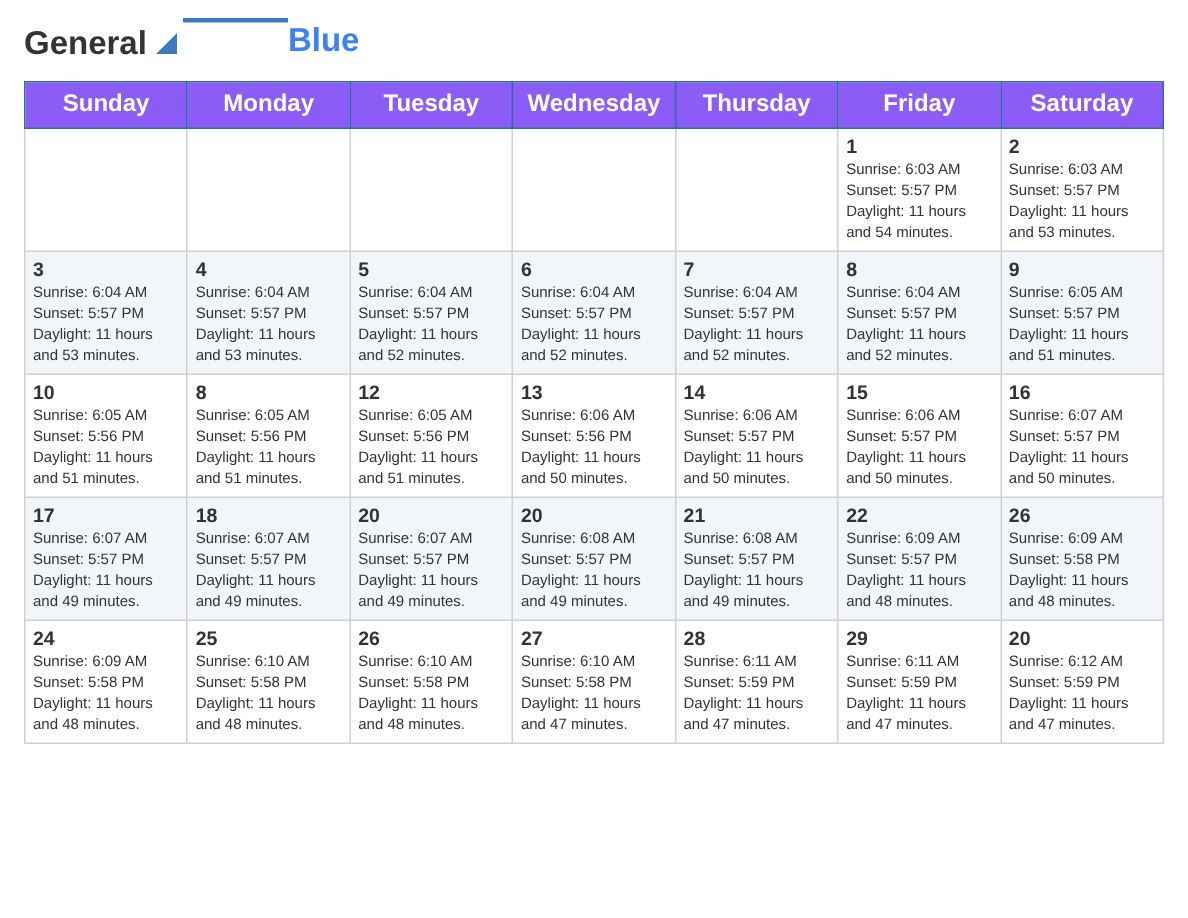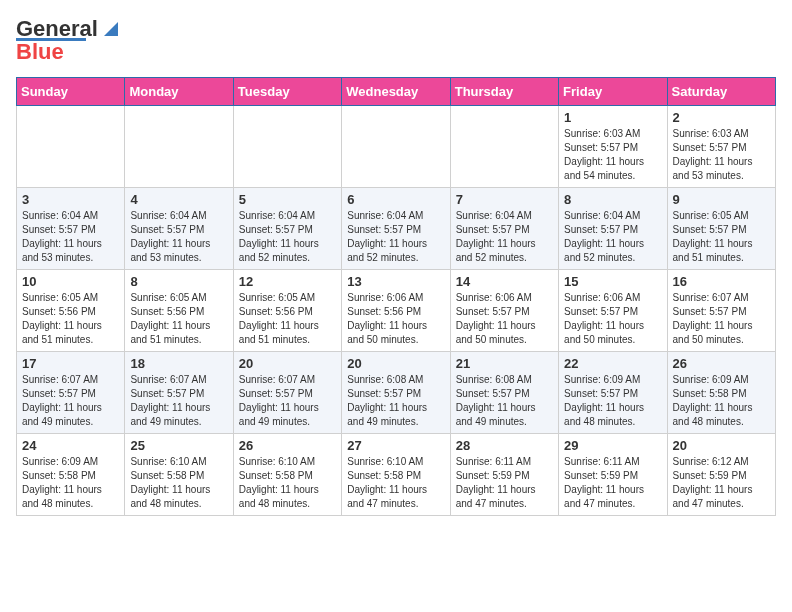--- a/index.html
+++ b/index.html
@@ -11,47 +11,47 @@
       padding: 16px;
     }
     .header {
       display: flex;
       justify-content: space-between;
       align-items: flex-start;
       margin-bottom: 12px;
     }
     .logo {
       display: flex;
-      flex-direction: column;
+      flex-direction: row;
       align-items: flex-start;
     }
     .title-block {
       text-align: right;
     }
     .month-title {
       font-size: 36px;
       font-weight: normal;
       color: #333;
     }
     .location {
       font-size: 16px;
       color: #555;
     }
     table {
       width: 100%;
       border-collapse: collapse;
       table-layout: fixed;
     }
     thead tr th {
-      background: #ec4899;
+      background: #8b5cf6;
       color: #fff;
-      font-size: 13px;
+      font-size: 16px;
       font-weight: bold;
       padding: 6px 4px;
-      text-align: left;
+      text-align: center;
       border: 1px solid #2d6aaa;
     }
     tbody tr td {
       border: 1px solid #d0d0d0;
       vertical-align: top;
       padding: 4px 5px;
       font-size: 10.5px;
       color: #333;
       height: 82px;
       background: #fff;
@@ -80,21 +80,21 @@
   <div class="logo">
     <div style="display:flex; align-items:flex-end;">
       <span style="font-size:22px; font-weight:bold; color:#333;">General</span>
       <svg width="22" height="22" viewBox="0 0 22 22" style="margin-left:2px; margin-bottom:2px;">
         <polygon points="4,18 18,18 18,4" fill="#3a7bbf"></polygon>
       </svg>
     </div>
     <div style="display:flex; align-items:center; margin-top:-4px;">
       <div style="width:70px; height:3px; background:#3a7bbf;"></div>
     </div>
-    <span style="font-size:22px; font-weight:bold; color:#ef4444; margin-top:-2px;">Blue</span>
+    <span style="font-size:22px; font-weight:bold; color:#3b82f6; margin-top:-2px;">Blue</span>
   </div>
   <div class="title-block">
     <div class="month-title"></div>
     <div class="location"></div>
   </div>
 </div>
 
 <table>
   <thead>
     <tr id="header-row">

